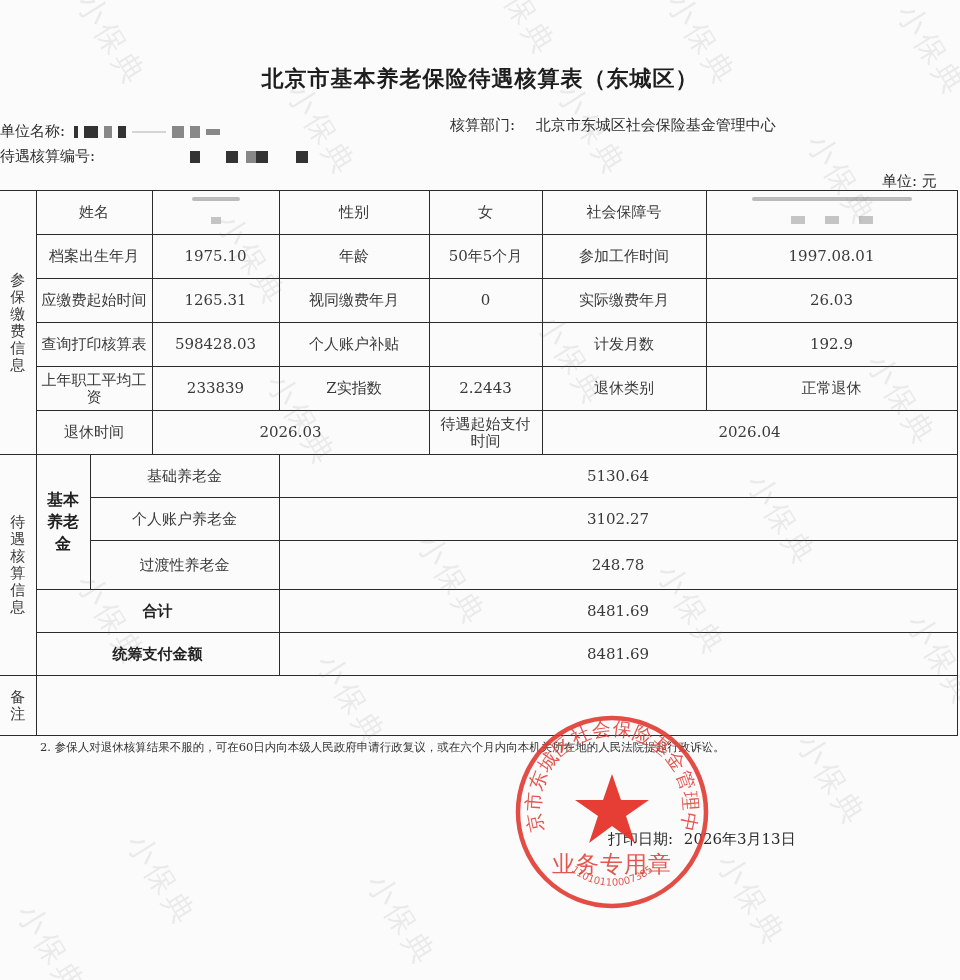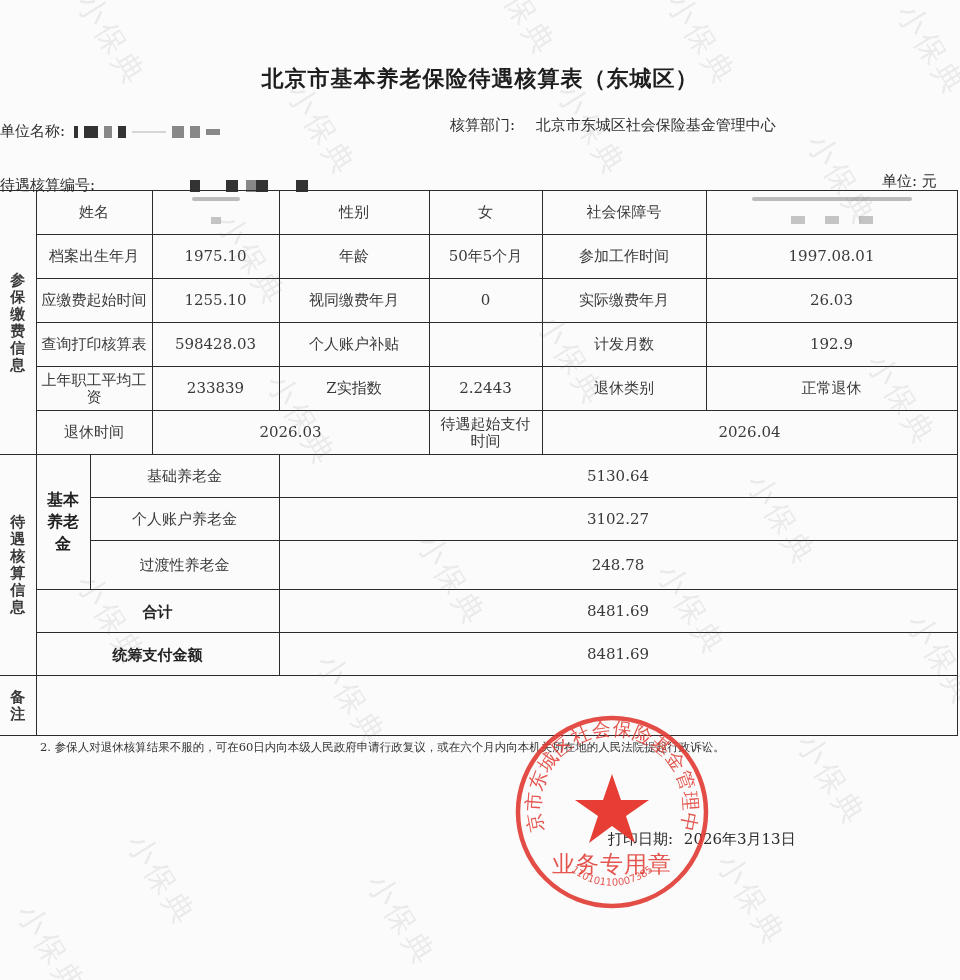--- a/index.html
+++ b/index.html
@@ -15,23 +15,23 @@
            font-family:"DejaVu Sans","Liberation Sans",sans-serif; font-weight:bold;
            font-size:22px; color:#1e1e1e; letter-spacing:1px; }
   .meta { position:absolute; font-size:15px; color:#2f2f2f; }
   .redact { display:inline-block; height:12px; background:#333; vertical-align:middle; margin-right:6px; }
   .redact.light { background:#888; }
   .redact.blur { background:#d5d5d5; }
   table.main { position:absolute; left:0; top:190px; width:957px; border-collapse:collapse; table-layout:fixed; }
   table.main td { border:1.6px solid #2b2b2b; text-align:center; vertical-align:middle;
                   font-size:15px; color:#3a3a3a; padding:0 2px; line-height:17px; }
   table.main td.lbl { color:#3a3a3a; }
-  td.side { font-family:"DejaVu Sans","Liberation Sans",sans-serif; font-weight:bold; font-size:16px;
+  td.side { font-family:"DejaVu Sans","Liberation Sans",sans-serif; font-weight:normal; font-size:16px;
             line-height:22px; color:#222; border-left:none !important; }
-  td.bold { font-family:Liberation Sans, sans-serif; font-weight:bold; color:#222 !important; }
+  td.bold { font-family:Liberation Serif, serif; font-weight:bold; color:#222 !important; }
   .vert { display:inline-block; width:18px; word-break:break-all; }
   .blurbar { display:inline-block; width:90px; height:4px; border-radius:3px; background:#bbb; }
   .blurdot { display:inline-block; width:14px; height:8px; background:#c4c4c4; margin:0 10px; }
   .notes { position:absolute; left:2px; top:736px; font-size:11.5px; color:#333; line-height:23px; }
   .notes .row { white-space:nowrap; }
   .notes .indent { padding-left:38px; }
   .print-date { position:absolute; left:608px; top:830px; font-size:15px; color:#2a2a2a; }
   .seal { position:absolute; left:512px; top:712px; width:200px; height:200px; z-index:8; pointer-events:none; }
 </style>
 </head>
@@ -67,21 +67,21 @@
 <div class="meta" style="left:0;top:122px">
   <span>单位名称:</span>
   <span>
     <span class="redact" style="width:4px;margin-left:4px"></span><span class="redact" style="width:14px"></span><span class="redact light" style="width:8px"></span><span class="redact" style="width:8px"></span><span class="redact blur" style="width:34px;height:2px"></span><span class="redact light" style="width:12px"></span><span class="redact light" style="width:10px"></span><span class="redact light" style="width:14px;height:6px"></span>
   </span>
 </div>
 <div class="meta" style="left:450px;top:116px">
   <span>核算部门:</span>
   <span style="margin-left:16px">北京市东城区社会保险基金管理中心</span>
 </div>
-<div class="meta" style="left:0;top:176px">
+<div class="meta" style="left:0;top:147px">
   <span>待遇核算编号:</span>
   <span style="margin-left:90px">
     <span class="redact" style="width:10px;margin-right:26px"></span><span class="redact" style="width:12px;margin-right:8px"></span><span class="redact light" style="width:10px;margin-right:0"></span><span class="redact" style="width:12px;margin-right:28px"></span><span class="redact" style="width:12px"></span>
   </span>
 </div>
 <div class="meta" style="left:882px;top:172px">单位: 元</div>
 
 <table class="main">
   <colgroup>
     <col style="width:36px">
@@ -107,21 +107,21 @@
   <tr style="height:44px">
     <td colspan="2" class="lbl">档案出生年月</td>
     <td>1975.10</td>
     <td class="lbl">年龄</td>
     <td>50年5个月</td>
     <td class="lbl">参加工作时间</td>
     <td>1997.08.01</td>
   </tr>
   <tr style="height:44px">
     <td colspan="2" class="lbl">应缴费起始时间</td>
-    <td>1255.10</td>
+    <td>1265.31</td>
     <td class="lbl">视同缴费年月</td>
     <td>0</td>
     <td class="lbl">实际缴费年月</td>
     <td>26.03</td>
   </tr>
   <tr style="height:44px">
     <td colspan="2" class="lbl">查询打印核算表</td>
     <td>598428.03</td>
     <td class="lbl">个人账户补贴</td>
     <td></td>

